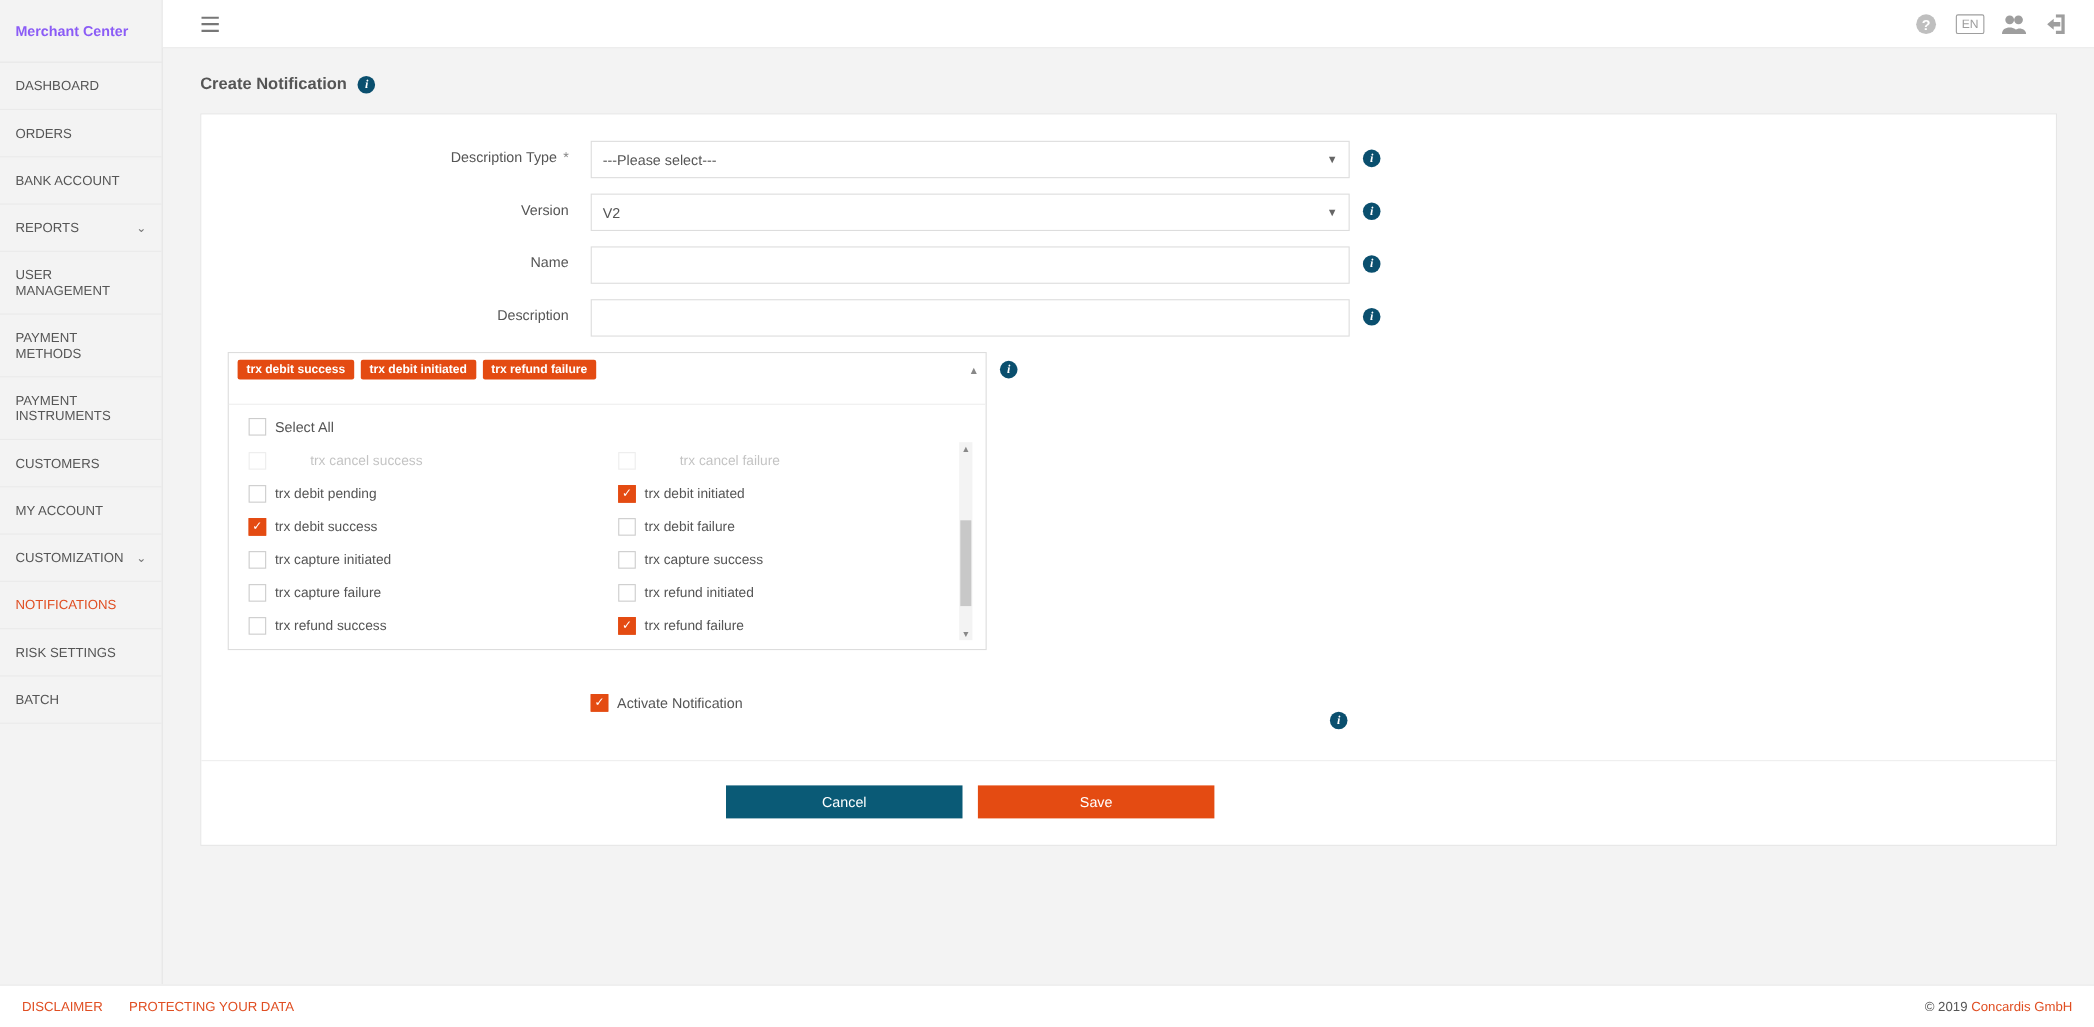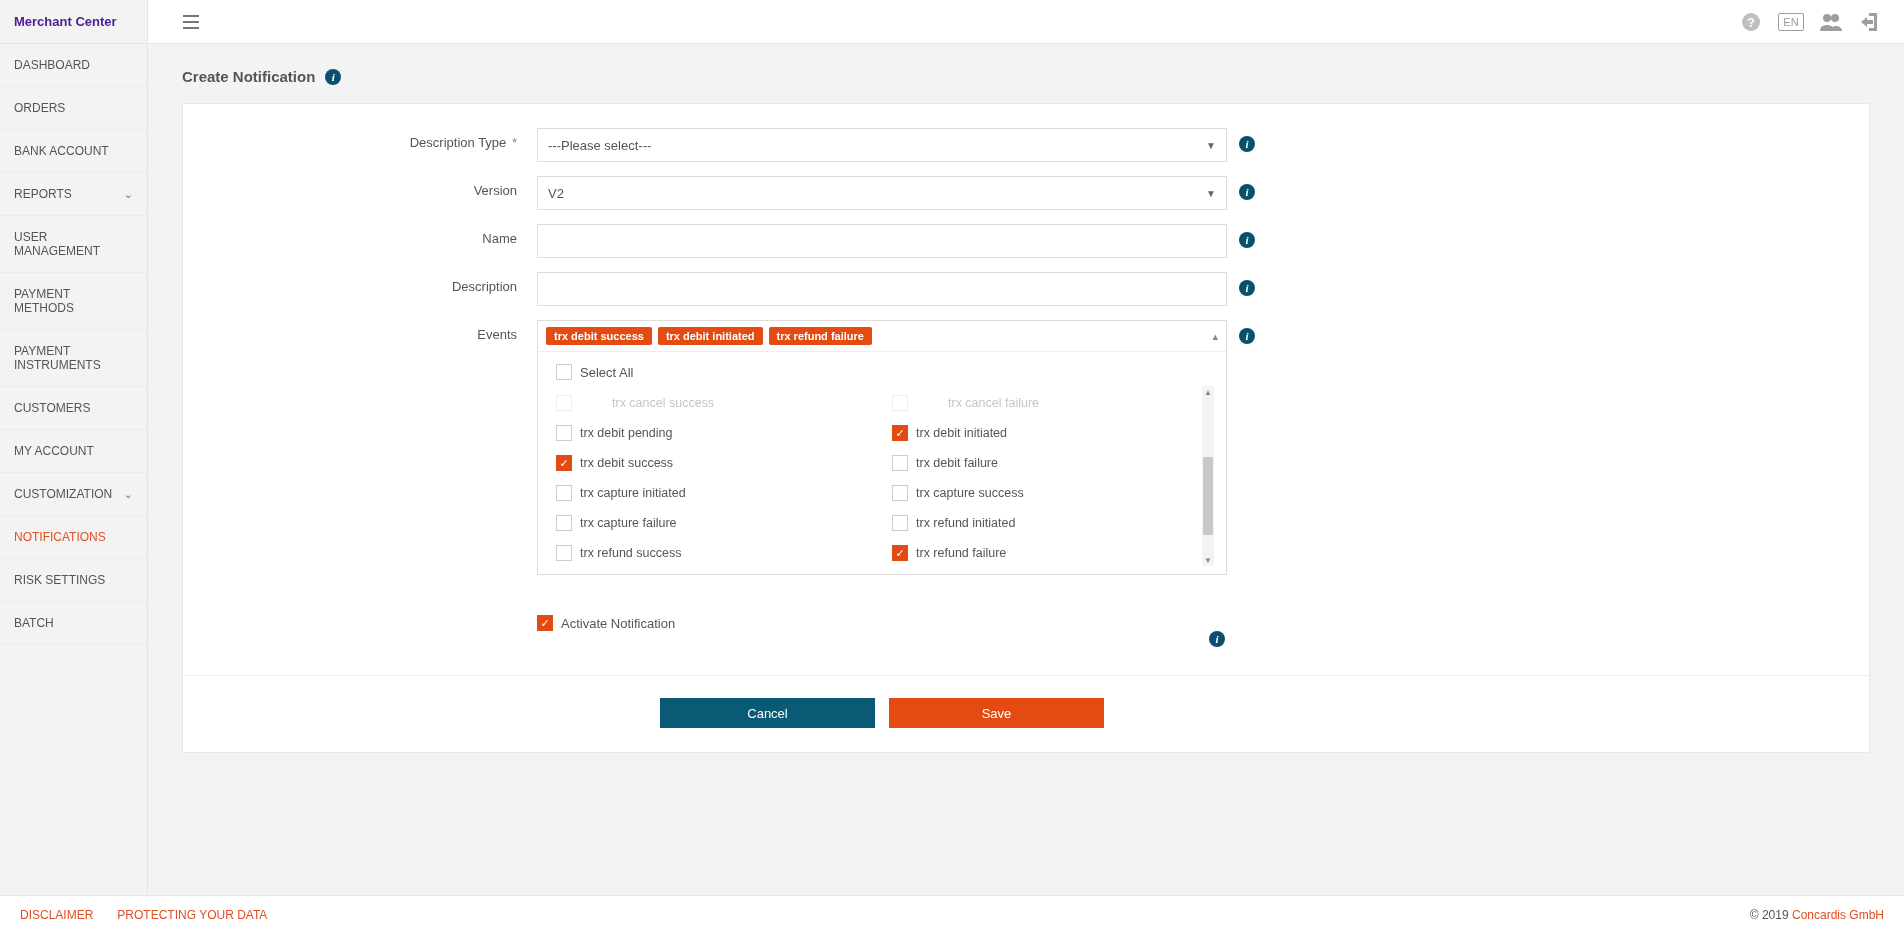--- a/index.html
+++ b/index.html
@@ -1,20 +1,20 @@
 <!DOCTYPE html>
 <html><head>
 <meta charset="utf-8">
 <style>
   * { box-sizing: border-box; margin: 0; padding: 0; font-family: "Segoe UI", Arial, sans-serif; }
   body { background: #f3f3f3; color: #555; font-size: 13px; }
   .app { display: flex; min-height: 100vh; flex-direction: column; }
   .main-row { display: flex; flex: 1; }
   .sidebar { width: 148px; background: #f3f3f3; border-right: 1px solid #e5e5e5; }
-  .brand { height: 44px; display: flex; align-items: center; padding: 0 14px; font-weight: 600; color: #4c1d95; border-bottom: 1px solid #e5e5e5; font-size: 13px; }
+  .brand { height: 57px; display: flex; align-items: center; padding: 0 14px; font-weight: 600; color: #8b5cf6; border-bottom: 1px solid #e5e5e5; font-size: 13px; }
   .nav { display: flex; flex-direction: column; }
   .nav-item { padding: 14px 14px; color: #555; font-size: 12px; cursor: pointer; border-bottom: 1px solid #eaeaea; display:flex; justify-content:space-between; align-items:center; }
   .nav-item.active { color: #e04e22; }
   .content-col { flex: 1; display: flex; flex-direction: column; }
   .topbar { height: 44px; background: #fff; border-bottom: 1px solid #e5e5e5; display:flex; align-items:center; padding:0 18px; }
   .topbar .spacer { flex:1; }
   .topbar .icon-btn { width:30px; height:30px; display:flex; align-items:center; justify-content:center; color:#9e9e9e; cursor:pointer; margin-left:10px; }
   .lang-box { border:1px solid #9e9e9e; color:#9e9e9e; font-size:11px; padding:2px 4px; border-radius:2px; }
   .hamburger { color:#666; cursor:pointer; }
   .page { padding: 24px 34px; flex:1; }
@@ -26,21 +26,21 @@
   .form-label .req { color:#888; margin-left:2px; }
   .form-control-wrap { flex:1; display:flex; align-items:flex-start; max-width:690px; }
   .form-control { flex:1; border:1px solid #ddd; height:34px; padding:0 10px; color:#555; background:#fff; font-size:13px; }
   .select { display:flex; align-items:center; justify-content:space-between; cursor:pointer; }
   .select .caret { color:#666; font-size:10px; }
   .info-side { width:24px; display:flex; justify-content:center; padding-top:8px; margin-left:8px; }
   .events-box { flex:1; border:1px solid #ddd; background:#fff; }
   .events-head { display:flex; align-items:center; padding:6px 8px; gap:6px; }
   .tag { background:#e44b12; color:#fff; font-size:11px; font-weight:600; padding:3px 8px; border-radius:2px; }
   .events-head .up { margin-left:auto; color:#888; font-size:11px; cursor:pointer; }
-  .events-body { border-top:1px solid #eee; padding:12px 14px 8px 14px; }
+  .events-body { border-top:1px solid #eee; padding:12px 14px 8px 14px;margin-top:16px; }
   .select-all-row { display:flex; align-items:center; gap:8px; margin-bottom:6px; margin-left:4px; }
   .events-grid-wrap { position:relative; }
   .events-grid { display:grid; grid-template-columns: 1fr 1fr; gap:4px 20px; max-height:180px; overflow:hidden; padding:4px 4px; }
   .event-opt { display:flex; align-items:center; gap:8px; font-size:12.5px; color:#555; min-height:26px; }
   .event-opt.faded { opacity:0.35;gap:40px; }
   .checkbox { width:16px; height:16px; border:1px solid #ccc; background:#fff; display:inline-flex; align-items:center; justify-content:center; cursor:pointer; flex-shrink:0; }
   .checkbox.checked { background:#e44b12; border-color:#e44b12; }
   .checkbox.checked::after { content:"✓"; color:#fff; font-size:11px; line-height:1; }
   .fake-scrollbar { position:absolute; right:-2px; top:0; bottom:0; width:12px; background:#f3f3f3; display:flex; flex-direction:column; align-items:center; }
   .fake-scrollbar .arrow { font-size:8px; color:#888; height:12px; display:flex; align-items:center; }
@@ -190,21 +190,20 @@
             <div class="form-label">Description</div>
             <div class="form-control-wrap">
               <input class="form-control" value="" style="">
             </div>
             <div class="info-side">
                 <span class="info-dot">i</span>
               </div>
           </div>
 
           <div class="form-row">
-            <div class="form-label">Events</div>
             <div class="form-control-wrap">
               <div class="events-box">
                 <div class="events-head" id="events-tags">
 
                   <span class="tag">trx debit success</span>
                     <span class="tag">trx debit initiated</span>
                     <span class="tag">trx refund failure</span>
                     <span class="up">▴</span>
                 </div>
                 <div class="events-body">

